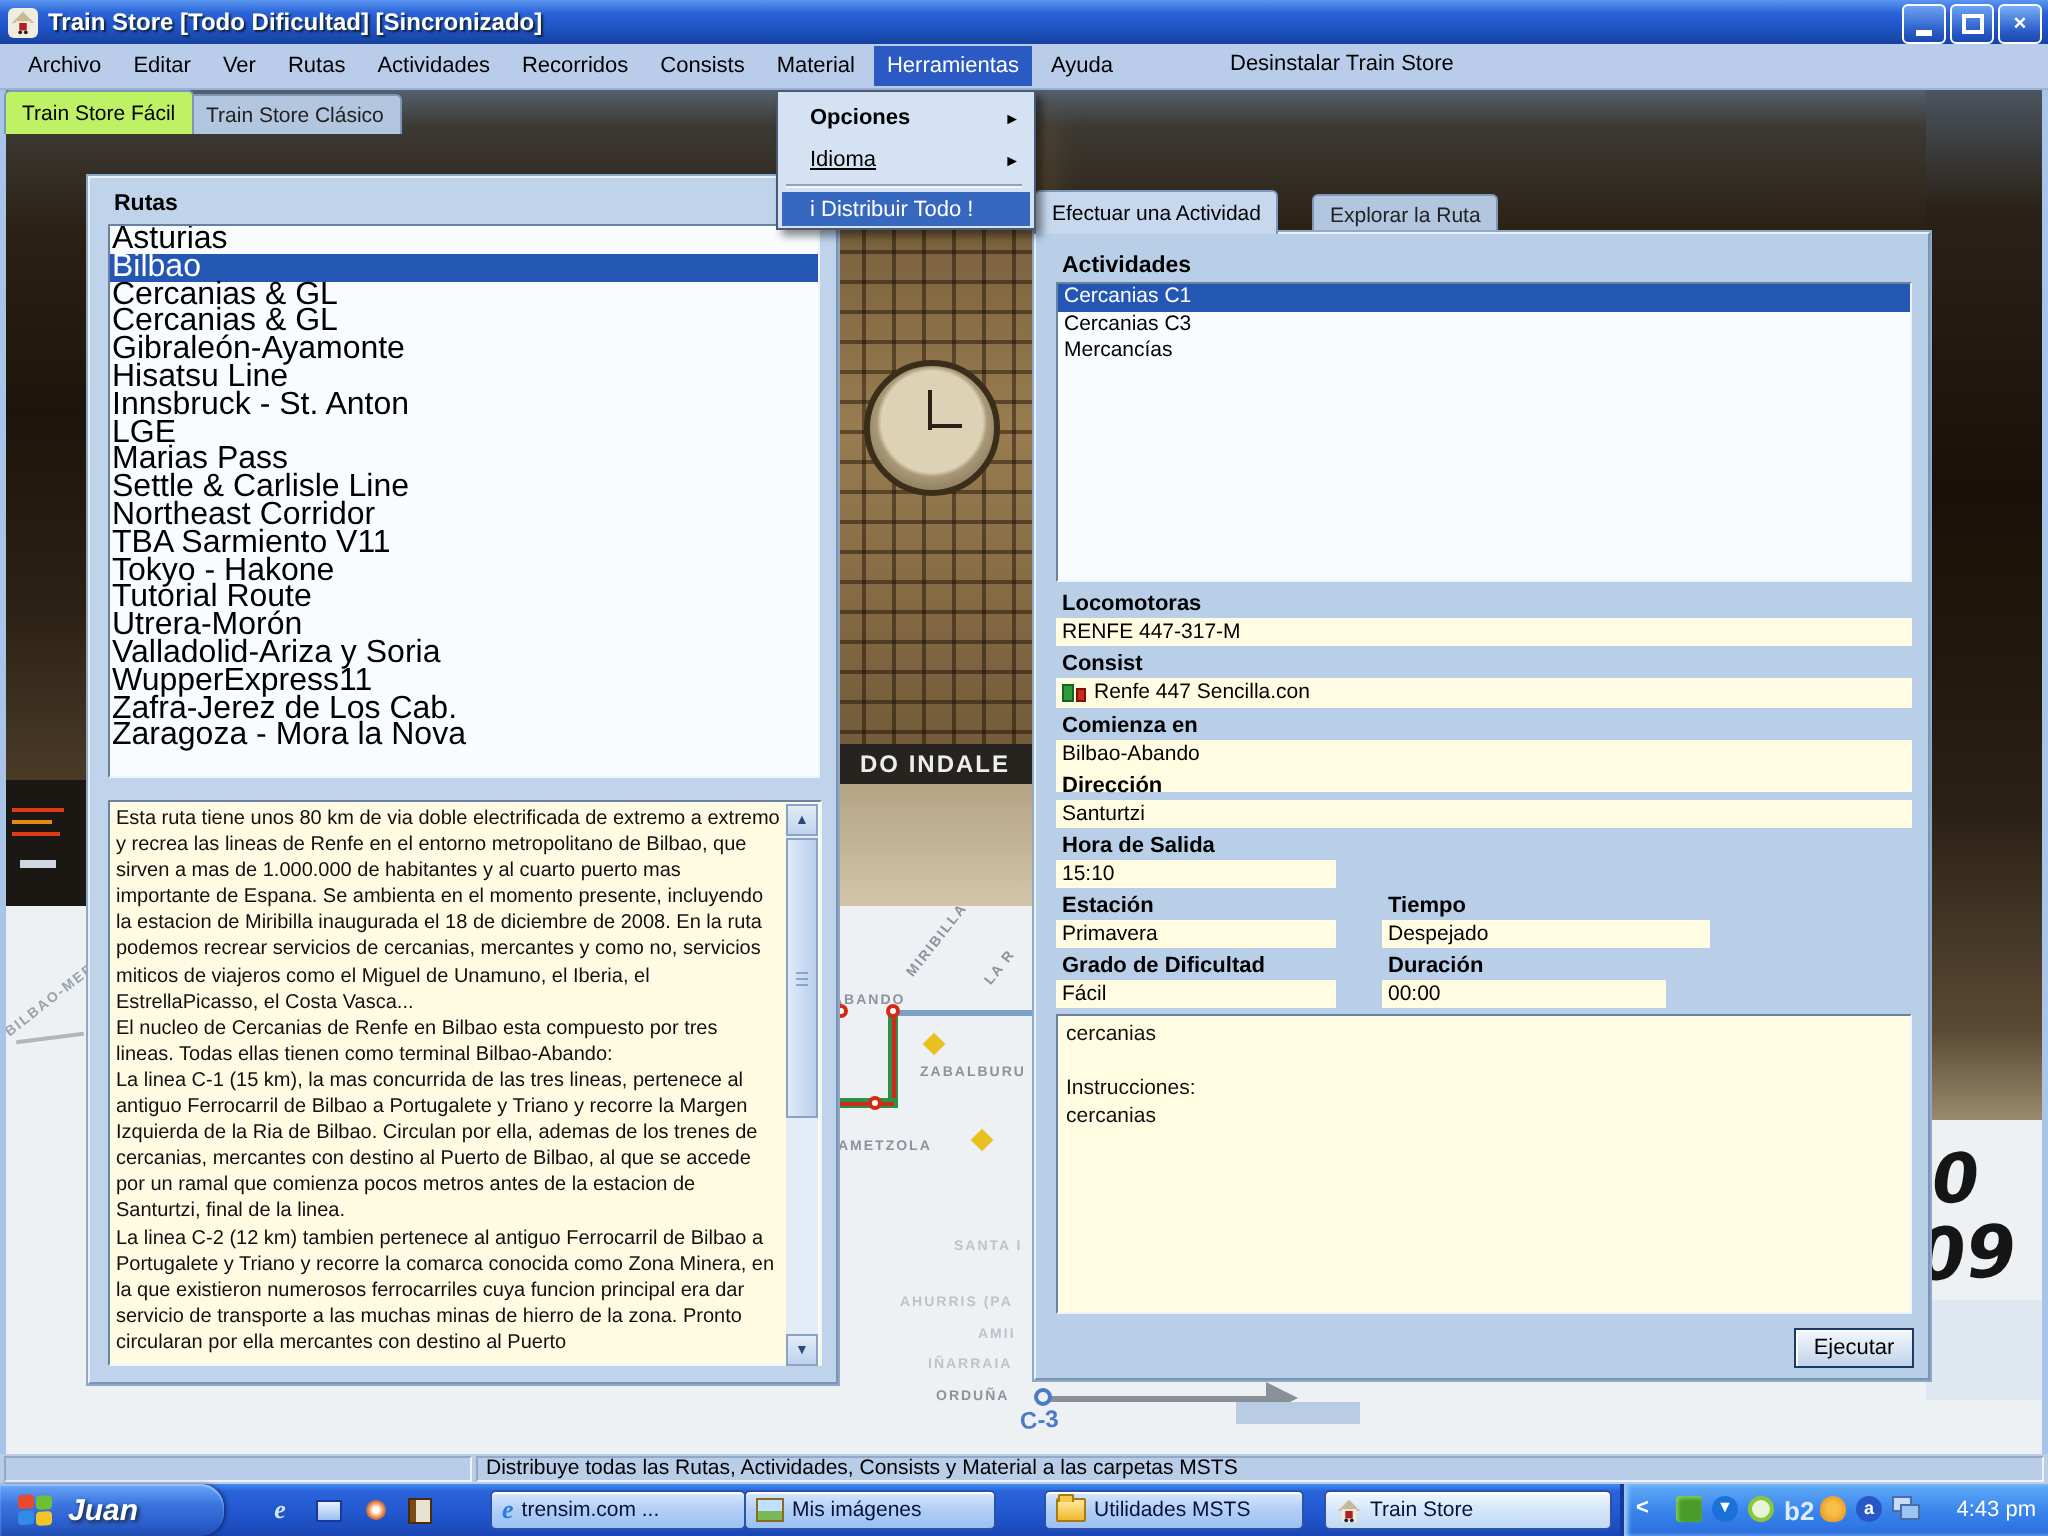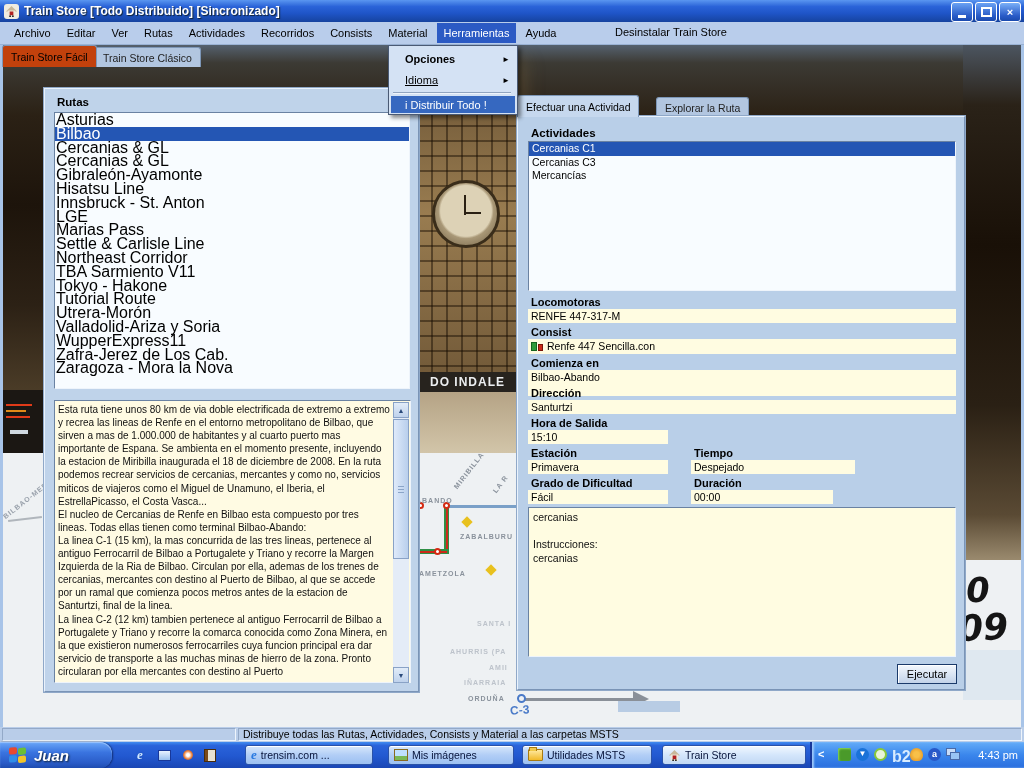--- a/index.html
+++ b/index.html
@@ -17,21 +17,21 @@
   .glyph-restore{width:7px;height:6px;border:2px solid #fff;}
 
   
   .menubar{left:0;top:22px;width:1024px;height:23px;background:#b9cdeb;display:flex;align-items:center;padding-left:8px;box-sizing:border-box;border-bottom:1px solid #9ab2d4;}
   .menuitem{font-size:11px;color:#000;padding:4px 6px;margin-right:4px;white-space:nowrap;}
   .menuitem.active{background:#2b5ac4;color:#fff;}
   .menu-right{position:absolute;left:615px;top:26px;font-size:11px;color:#000;}
 
   
   .apptab{height:20px;box-sizing:border-box;border:1px solid #7d97b8;border-bottom:none;border-radius:3px 3px 0 0;font-size:10.5px;display:flex;align-items:center;justify-content:center;padding:0 8px;}
-  .apptab.on{background:#c2410c;height:22px;z-index:6;}
+  .apptab.on{background:#bef264;height:22px;z-index:6;}
   .apptab.off{background:#b2c6e0;margin-top:2px;color:#222;}
 
   
   .backdrop{left:0;top:45px;width:1024px;height:697px;background:#eef1f3;overflow:hidden;}
   .bg-top{position:absolute;left:0;top:0;width:1024px;height:408px;background:linear-gradient(180deg,#55616e 0px,#3c3a34 18px,#2b2115 70px,#1d140b 160px,#2c2115 260px,#4c3d28 350px,#8a7a5e 408px);}
   .bg-glass{position:absolute;left:418px;top:20px;width:100px;height:330px;background:linear-gradient(180deg,#6a5334 0%,#997c50 45%,#6e5636 100%);
      box-shadow:0 0 18px 6px rgba(150,120,70,.35);}
   .bg-glass .grid{position:absolute;inset:0;background:repeating-linear-gradient(0deg,transparent 0 13px,rgba(20,10,0,.45) 13px 15px),repeating-linear-gradient(90deg,transparent 0 13px,rgba(20,10,0,.45) 13px 15px);}
   .clock{position:absolute;left:14px;top:115px;width:62px;height:62px;border-radius:50%;border:3px solid #3a2d1a;background:radial-gradient(circle at 50% 45%,#ddd2b6 0 55%,#a99877 60%,#6b5a3e 100%);}
   .clock .h1{position:absolute;left:29px;top:12px;width:2px;height:20px;background:#2a2013;}
@@ -171,21 +171,21 @@
   <div class="abs titlebar">
     <span class="appicon">
       <svg width="13" height="13" viewBox="0 0 14 14">
           <path d="M1 7 L7 1 L13 7 Z" fill="#c8b89a"></path>
           <rect x="3" y="6" width="8" height="7" fill="#efe9da"></rect>
           <rect x="5" y="7" width="4" height="4" fill="#b02020"></rect>
           <circle cx="5.5" cy="12" r="1" fill="#222"></circle>
           <circle cx="8.5" cy="12" r="1" fill="#222"></circle>
         </svg>
     </span>
-    <span class="ttext">Train Store [Todo Distribuido] [Sincronizado]</span>
+    <span class="ttext">Train Store [Todo Dificultad] [Sincronizado]</span>
     <span class="winbtns">
       <span class="winbtn">
           <span class="glyph-min"></span>
         </span>
       <span class="winbtn">
           <span class="glyph-restore"></span>
         </span>
       <span class="winbtn" style="background:linear-gradient(180deg,#7ab0f8,#2a5cc8 70%,#1a4aae);">×</span>
     </span>
   </div>
@@ -340,21 +340,21 @@
     <span class="ql" style="left:202px;">
         <span style="width:10px;height:11px;background:linear-gradient(90deg,#7a4a1a 30%,#e8e2d2 30%);border:1px solid #4a2c0a;display:block;"></span>
       </span>
 
     <div class="tbtn" style="left:245px;width:128px;">
       <span class="ticon">
           <span class="eicon dark">e</span>
         </span>
       <span>trensim.com ...</span>
     </div>
-    <div class="tbtn" style="left:388px;width:126px;">
+    <div class="tbtn" style="left:372px;width:126px;">
       <span class="ticon">
           <span style="width:12px;height:10px;background:linear-gradient(180deg,#bfe0ff 55%,#7ab858 55%);border:1px solid #8a6a20;display:block;"></span>
         </span>
       <span>Mis imágenes</span>
     </div>
     <div class="tbtn" style="left:522px;width:130px;">
       <span class="ticon">
           <span class="folder"></span>
         </span>
       <span>Utilidades MSTS</span>
@@ -370,21 +370,21 @@
           </svg>
       </span>
       <span>Train Store</span>
     </div>
 
     <div class="tray">
       <span class="abs chev" style="left:6px;top:6px;font-size:11px;">&lt;</span>
       <span class="trayico" style="left:26px;background:#4a9a2a;border-radius:2px;box-shadow:inset 1px 1px 2px #8ad85a;"></span>
       <span class="trayico" style="left:44px;background:#1a72d8;border-radius:50%;color:#fff;font-size:8px;text-align:center;line-height:12px;">▼</span>
       <span class="trayico" style="left:62px;border:2px solid #88c838;border-radius:50%;box-sizing:border-box;background:#e8f4d8;"></span>
-      <span class="trayico" style="left:80px;color:#d8ecff;font-size:16px;font-weight:bold;">b2</span>
+      <span class="trayico" style="left:80px;color:#d8ecff;font-size:13px;font-weight:bold;">b2</span>
       <span class="trayico" style="left:98px;background:radial-gradient(circle,#f8c048 30%,#e08a18 100%);border-radius:50% 50% 40% 40%;"></span>
       <span class="trayico" style="left:116px;background:#2858c8;border-radius:50%;color:#fff;font-size:9px;text-align:center;line-height:12px;font-weight:bold;">a</span>
       <span class="trayico" style="left:134px;">
         <span class="abs" style="left:0;top:0;width:8px;height:6px;background:#c8dcf8;border:1px solid #4a6aa8;"></span>
         <span class="abs" style="left:4px;top:4px;width:8px;height:6px;background:#9ac4f4;border:1px solid #4a6aa8;"></span>
       </span>
       <span class="traytime">4:43 pm</span>
     </div>
   </div>
 

